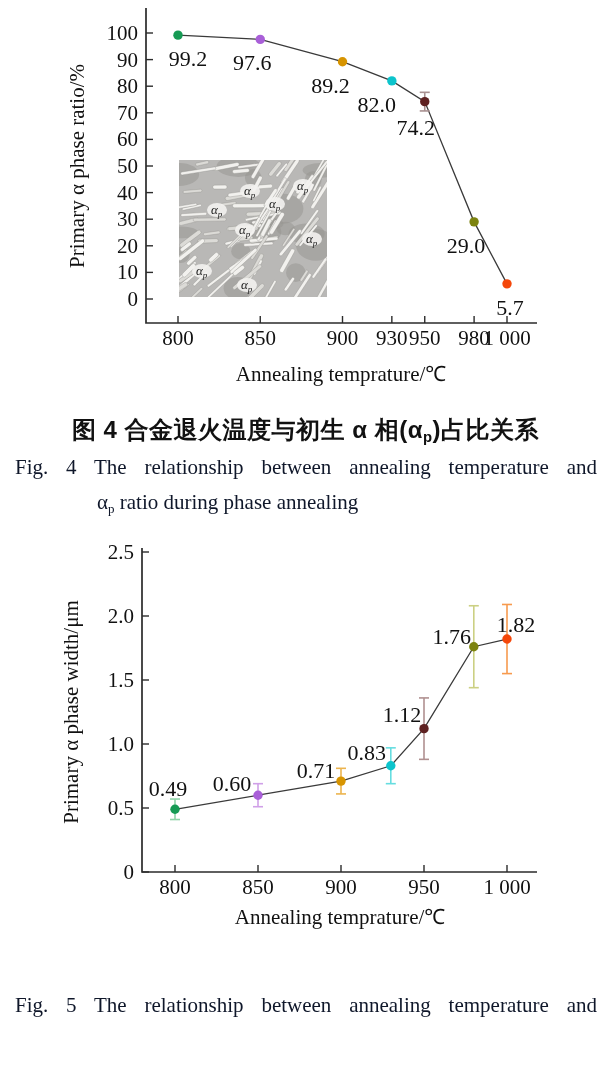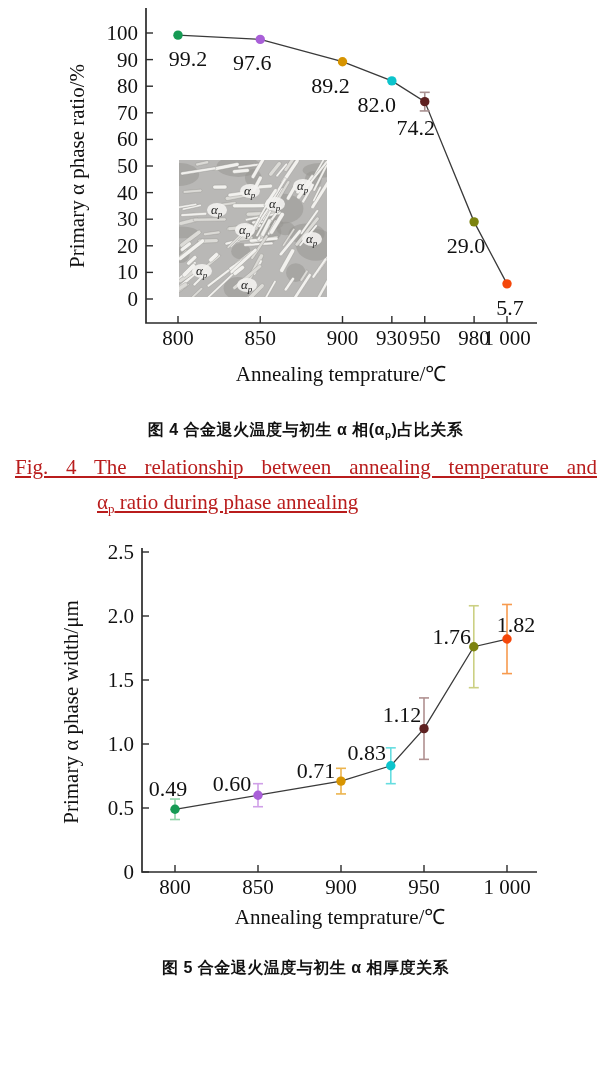--- a/index.html
+++ b/index.html
@@ -10,27 +10,27 @@
     font-family:"Liberation Serif", serif;
     color:#141414;
     overflow:hidden;
   }
   svg{position:absolute;left:0;display:block;}
   #svg-fig4{top:0;}
   #svg-fig5{top:540px;}
   .cap-zh{
     position:absolute;left:0;right:0;text-align:center;
     font-family:"Liberation Sans", sans-serif;
-    font-weight:700;font-size:16px;line-height:26px;color:#111;
+    font-weight:700;font-size:24px;line-height:26px;color:#111;
     letter-spacing:0.5px;
   }
   .cap-en{
     position:absolute;left:15px;right:14px;
     font-family:"Liberation Serif", serif;
-    font-size:21px;line-height:26px;color:#b91c1c;text-decoration:underline;
+    font-size:21px;line-height:26px;color:#0f172a;
   }
   .cap-en.justified{text-align:justify;text-align-last:justify;}
   .cap-en.cont{left:97px;right:auto;}
   .sub{font-size:0.62em;vertical-align:-0.28em;}
   #cap1-zh{top:417px;}
   #cap1-en1{top:454px;}
   #cap1-en2{top:489px;}
   #cap2-zh{top:955px;}
   #cap2-en1{top:992px;}
   #cap2-en2{top:1028px;}
@@ -326,14 +326,14 @@
       <circle cx="507" cy="639.04" r="4.7" fill="#f4470a"></circle>
       <text x="168" y="796.28" text-anchor="middle" fill="#111111" font-size="22">0.49</text>
       <text x="232" y="791.2" text-anchor="middle" fill="#111111" font-size="22">0.60</text>
       <text x="316" y="778.12" text-anchor="middle" fill="#111111" font-size="22">0.71</text>
       <text x="366.79999999999995" y="759.76" text-anchor="middle" fill="#111111" font-size="22">0.83</text>
       <text x="402" y="721.64" text-anchor="middle" fill="#111111" font-size="22">1.12</text>
       <text x="451.8" y="643.72" text-anchor="middle" fill="#111111" font-size="22">1.76</text>
       <text x="516" y="632.04" text-anchor="middle" fill="#111111" font-size="22">1.82</text>
     </svg>
 
-  <div id="cap2-zh" class="cap-zh"><span>图 5  合金退火温度与初生 α 相厚度关系</span></div>
+  <div id="cap2-en1" class="cap-en justified"><span>Fig. 5  The relationship between annealing temperature and</span></div>
 </div>
 
 </body></html>

